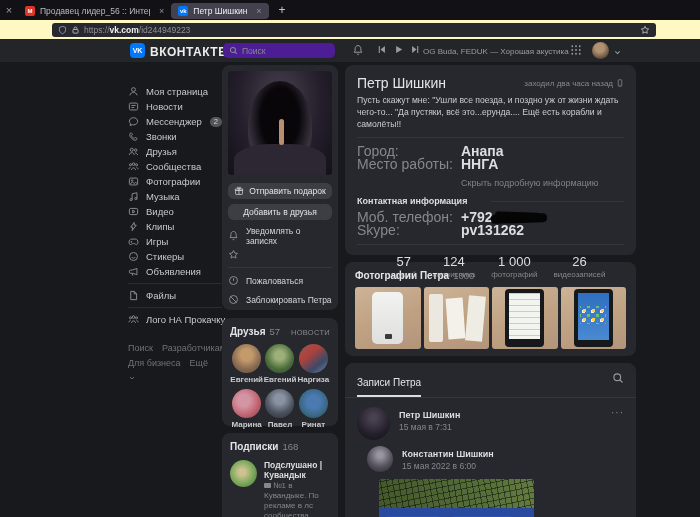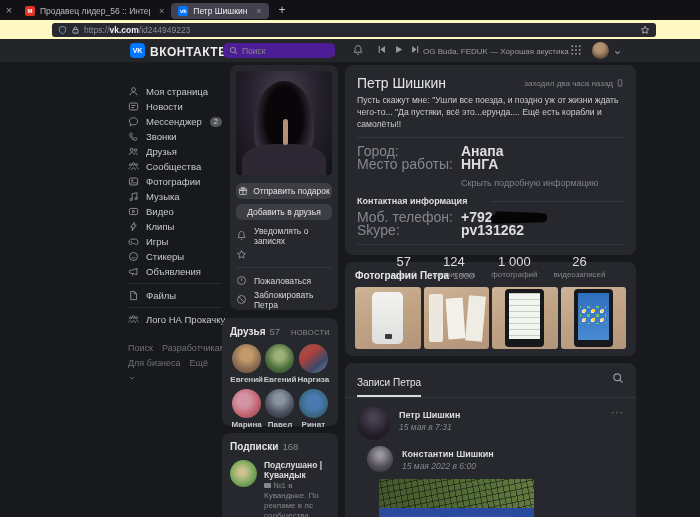--- a/index.html
+++ b/index.html
@@ -49,21 +49,21 @@
   .nav-div { border:0; border-top:1px solid #2b2c31; margin:4px 0; }
   .nav-foot { margin-top:14px; font-size:9px; color:#6f7177; line-height:15px; }
   .nav-foot span { margin-right:9px; white-space:nowrap; }
 
   
   .card { background:#27282d; border-radius:8px; }
   .col-left { position:absolute; left:222px; top:3px; width:116px; }
   .col-main { position:absolute; left:345px; top:3px; width:291px; }
 
   
-  .pcard { padding:6px; height:245px; margin-bottom:8px;margin-left:8px; }
+  .pcard { padding:6px; height:245px; margin-bottom:8px; }
   .ppic { position:relative; height:104px; border-radius:4px; overflow:hidden;
           background:radial-gradient(ellipse at 50% 28%, #4a4150 0%, #241f2b 55%, #141119 100%); }
   .hood { position:absolute; left:19%; top:10%; width:62%; height:86%; border-radius:50% 50% 42% 42%;
           background:radial-gradient(ellipse at 50% 42%, #080609 42%, #38323f 72%, #221d2b 100%); }
   .body { position:absolute; left:6%; bottom:-8%; width:88%; height:38%; border-radius:40% 40% 0 0; background:#2c2733; }
   .finger { position:absolute; left:49%; top:46%; width:5px; height:26px; border-radius:3px; background:#b98f72; }
   .pbtn { width:100%; height:16px; border:0; border-radius:6px; background:#3d3e44; color:#e3e4e8; font-size:8.5px; font-family:inherit;
           display:flex; align-items:center; justify-content:center; gap:5px; cursor:pointer; }
   .pbtn.first { margin-top:8px; } .pbtn + .pbtn { margin-top:5px; }
   .pbtn svg { width:10px; height:10px; color:#c9cacd; }
@@ -143,21 +143,21 @@
   .whead { position:relative; padding:9px 12px 0; border-bottom:1px solid #35363b; }
   .wtab { display:inline-block; font-size:10px; color:#e3e4e8; padding-bottom:7px; border-bottom:2px solid #dcdde1; cursor:pointer; }
   .wsearch { position:absolute; right:12px; top:9px; color:#9699a0; cursor:pointer; }
   .post { padding:9px 12px 0; }
   .prow { display:flex; gap:9px; }
   .pava { width:33px; height:33px; border-radius:50%; flex:none;
           background:radial-gradient(circle at 50% 32%,#4a4150 10%,#241f2b 60%,#120f16 100%); }
   .pava2 { width:26px; height:26px; border-radius:50%; flex:none; margin-left:10px;
            background:radial-gradient(circle at 50% 35%,#9a96a0 12%,#55525e 55%,#26242c 100%); }
   .pauthor { font-size:9px; font-weight:bold; color:#dcdde1; margin-top:3px; }
-  .pdate { font-size:8.5px; color:#85878d; margin-top:2px; cursor:pointer;font-style:italic; }
+  .pdate { font-size:8.5px; color:#85878d; margin-top:2px; cursor:pointer; }
   .pmore { margin-left:auto; color:#85878d; font-size:10px; letter-spacing:1px; cursor:pointer; }
   .repost { margin-top:6px; }
   .post-img { margin:7px 0 0 22px; width:155px; height:70px; border-radius:4px; position:relative; overflow:hidden; background:#5a6e3a; }
   .net { position:absolute; inset:0; height:46%;
          background-image:repeating-linear-gradient(80deg, rgba(10,14,6,.5) 0 1px, transparent 1px 6px),
                           repeating-linear-gradient(-12deg, rgba(10,14,6,.5) 0 1px, transparent 1px 6px),
                           linear-gradient(90deg,#44582c 0%,#57703a 70%,#637b42 100%); }
   .infl { position:absolute; left:0; right:0; top:42%; bottom:0; background:#2a4aa0; }
   .panel { position:absolute; top:18%; height:64%; background:linear-gradient(#f4f5f2,#dfe3df); border:3px solid #2d52b4; border-radius:5px; }
   .panel.a { left:3%; width:38%; }

